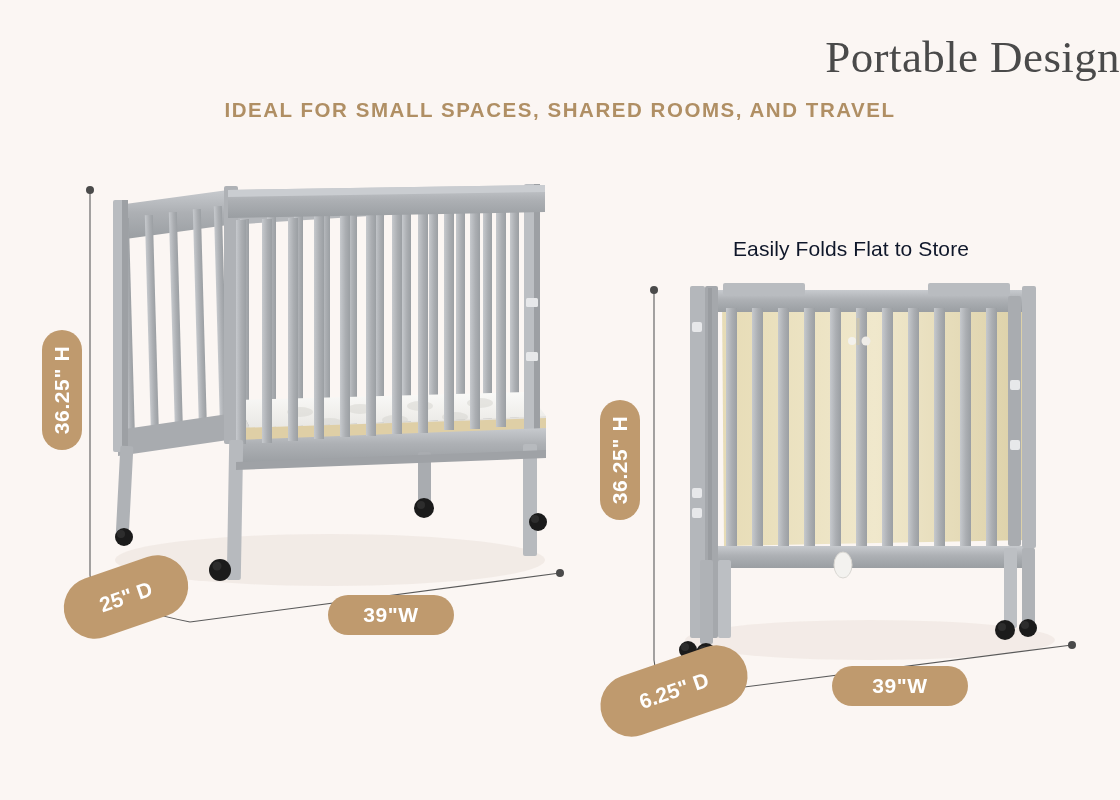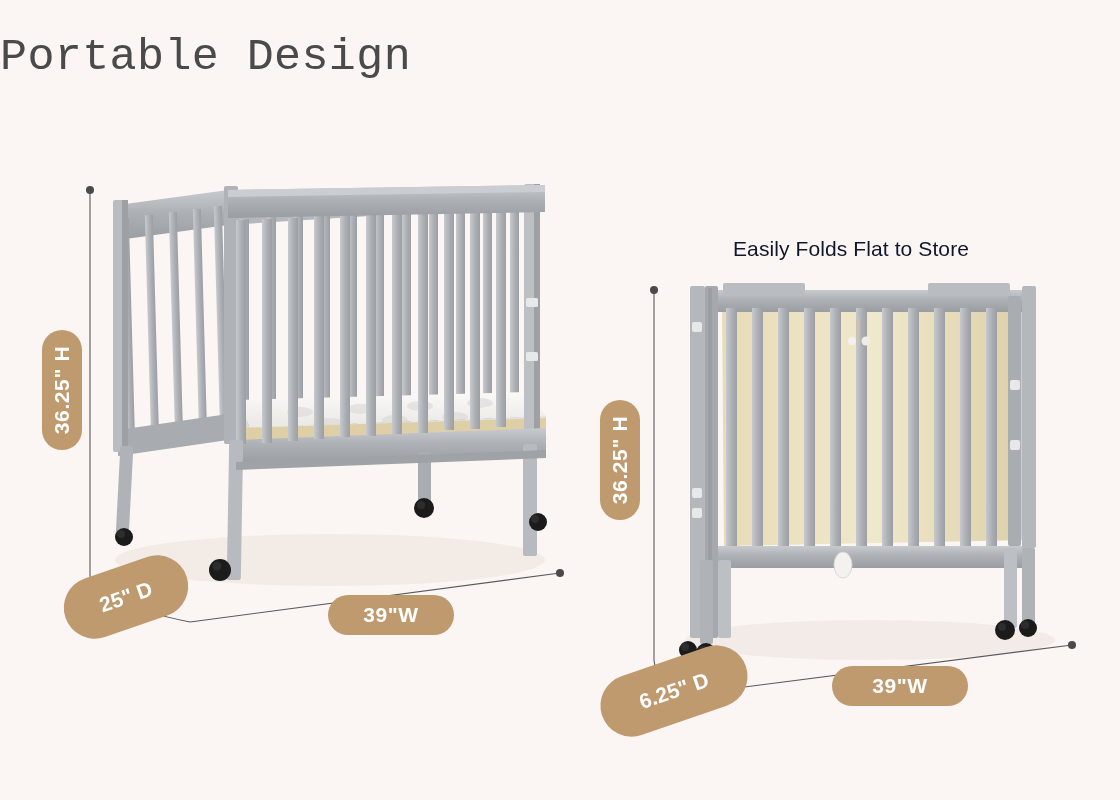--- a/index.html
+++ b/index.html
@@ -20,22 +20,22 @@
     width: 1120px;
     height: 800px;
   }
 
   
   .title {
     position: absolute;
     top: 33px;
     left: 0;
     width: 1120px;
-    text-align: left;
-    font-family: Liberation Mono, monospace;
+    text-align: right;
+    font-family: Liberation Serif, serif;
     font-weight: 400;
     font-size: 45px;
     letter-spacing: 0.4px;
     color: #4A4A4A;
     line-height: 1.1;
   }
   .subtitle {
     position: absolute;
     top: 98px;
     left: 0;
@@ -109,20 +109,21 @@
     width: 1120px; height: 800px;
     pointer-events: none;
   }
 </style>
 </head>
 <body>
 
 <div class="stage">
 
   <div class="title">Portable Design</div>
+  <div class="subtitle">IDEAL FOR SMALL SPACES, SHARED ROOMS, AND TRAVEL</div>
   <div class="note">Easily Folds Flat to Store</div>
 
   <svg class="overlay" viewBox="0 0 1120 800">
     <defs>
       <linearGradient id="railG" x1="0" y1="0" x2="0" y2="1">
         <stop offset="0%" stop-color="#C7CACE"></stop>
         <stop offset="45%" stop-color="#ADB0B4"></stop>
         <stop offset="100%" stop-color="#9A9EA2"></stop>
       </linearGradient>
       <linearGradient id="slatG" x1="0" y1="0" x2="1" y2="0">

